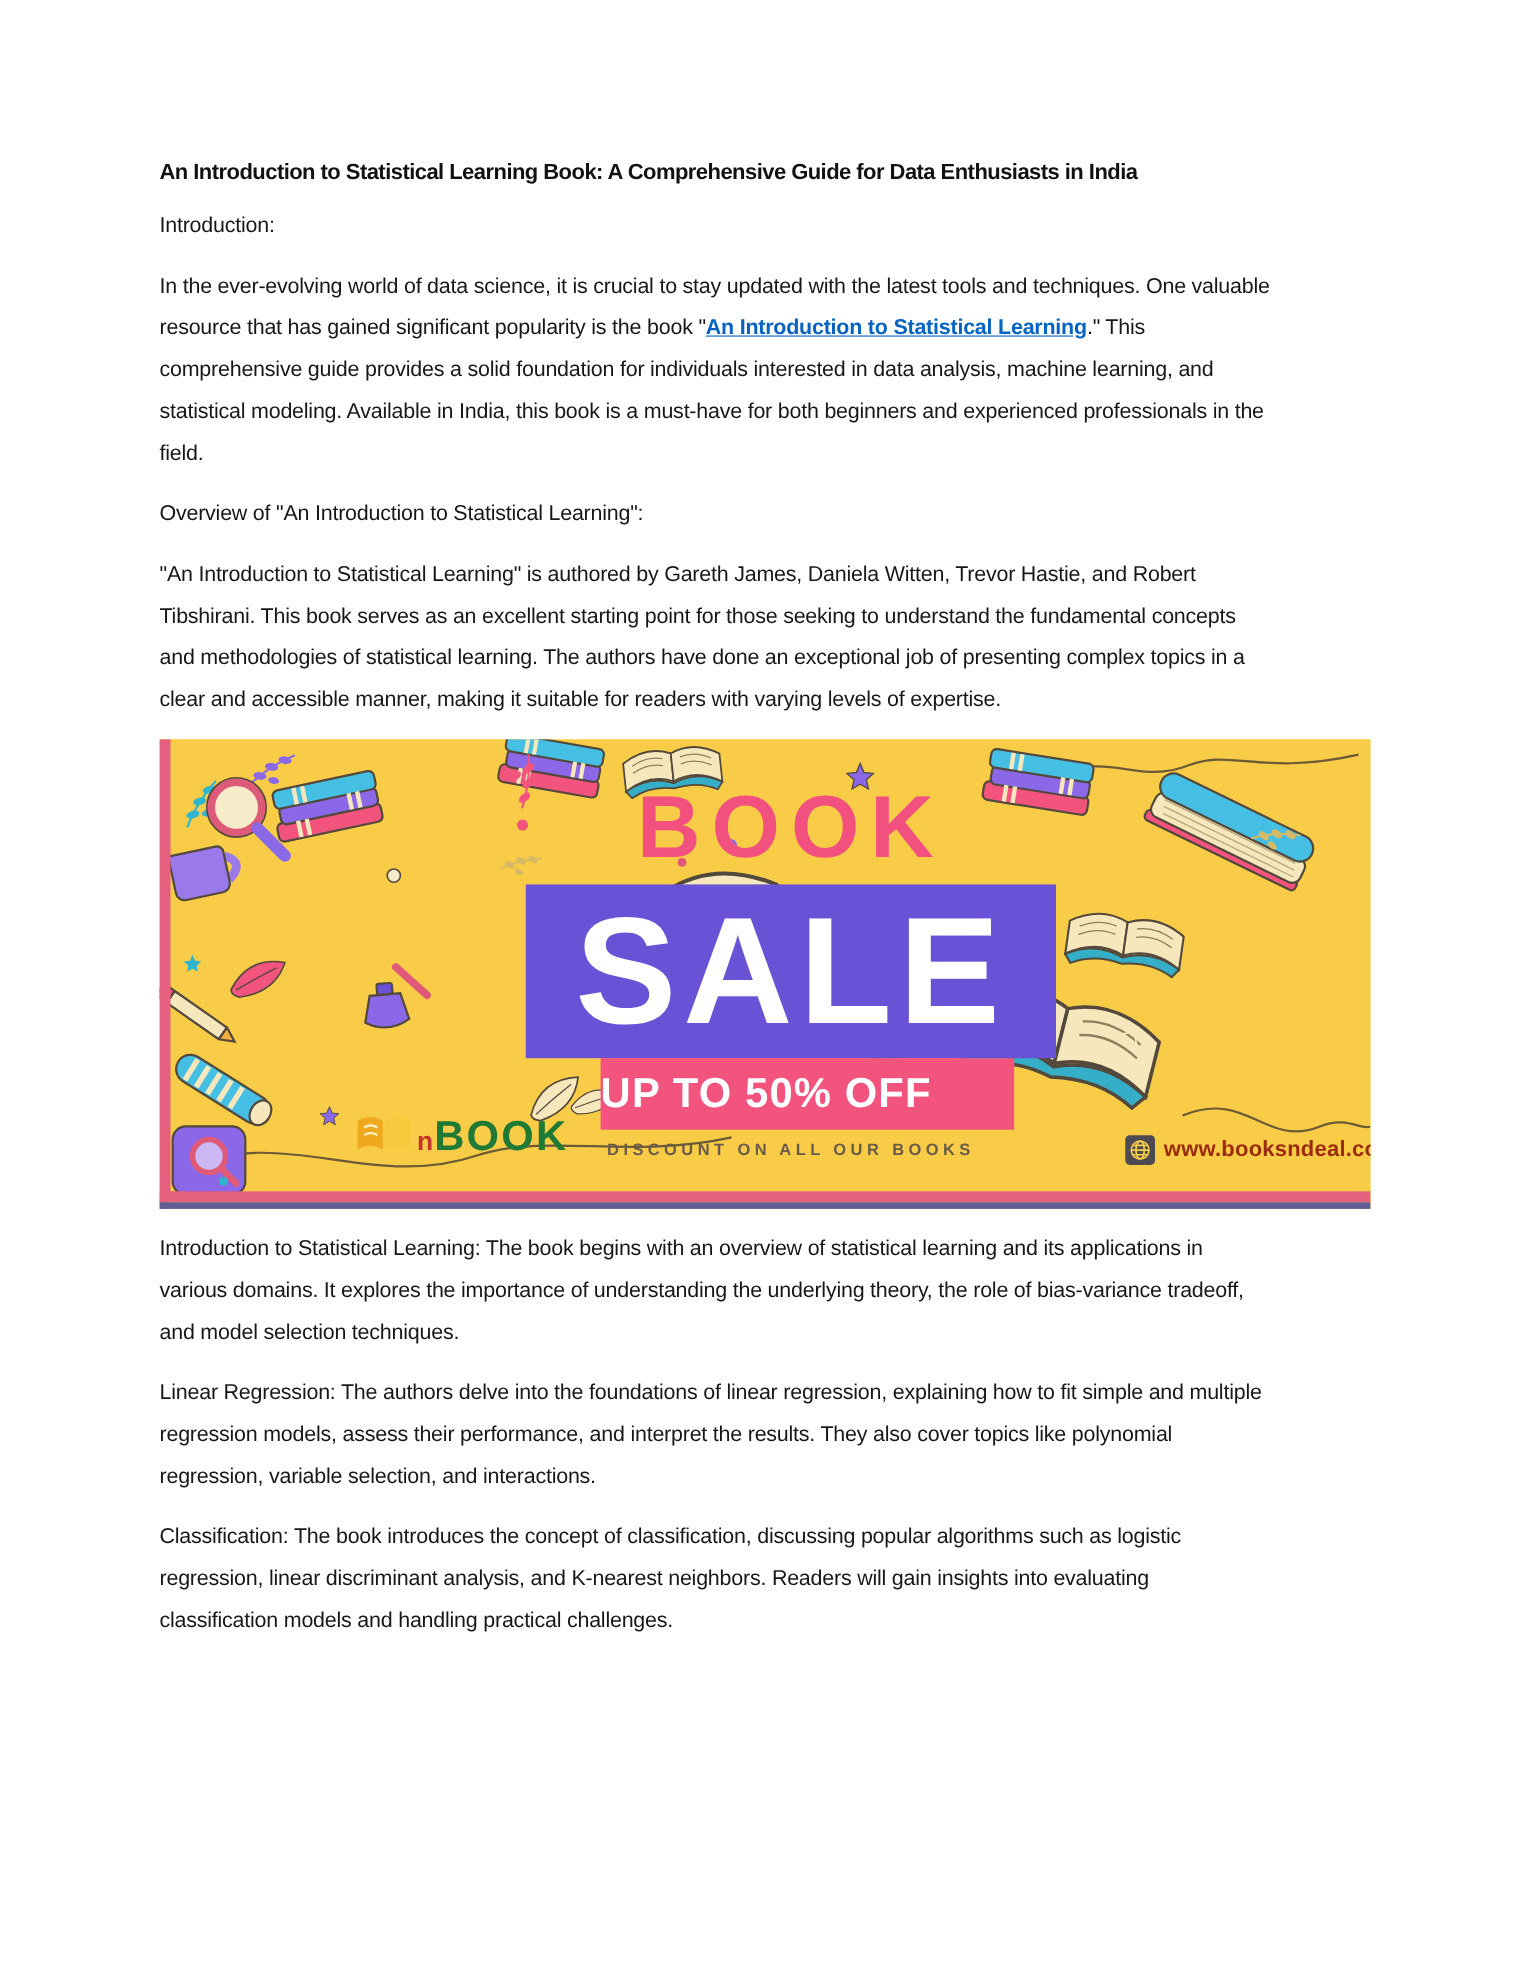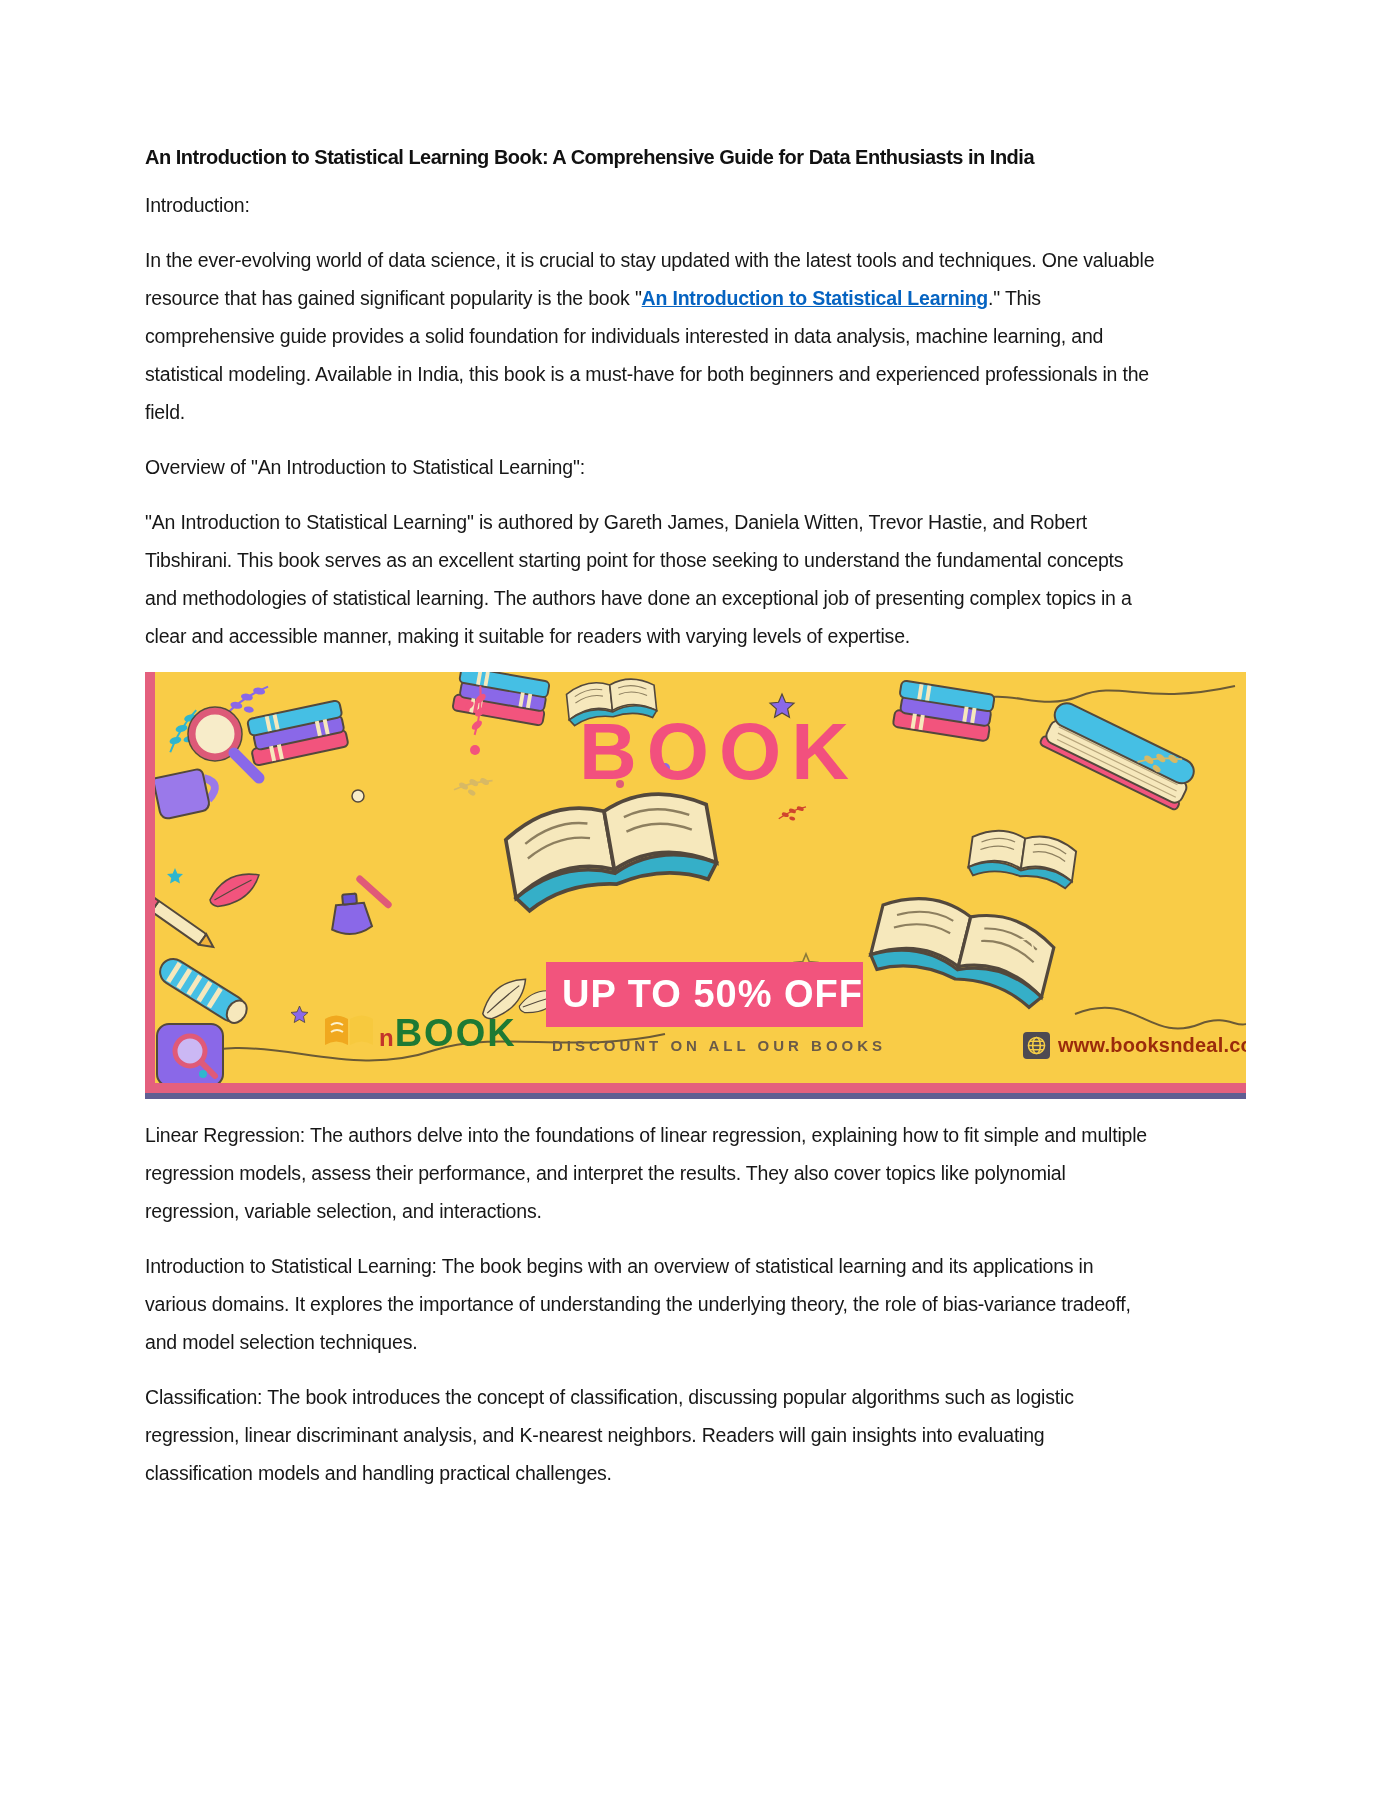--- a/index.html
+++ b/index.html
@@ -36,22 +36,22 @@
     font-size: 80px; font-weight: bold; color: #F2507E; letter-spacing: 10px; line-height: 1;
   }
   .sale-box {
     position: absolute; left: 333px; top: 132px; width: 482px; height: 158px;
     background: #6A52D6; display: flex; align-items: center; justify-content: center;
   }
   .sale-box .sale-text {
     font-size: 138px; font-weight: bold; color: #ffffff; letter-spacing: 6px; line-height: 1;
   }
   .offer-box {
-    position: absolute; left: 401px; top: 290px; width: 317px; height: 65px;
-    background: #F2547D; display: flex; align-items: center; justify-content: flex-end;
+    position: absolute; left: 401px; top: 290px; width: 376px; height: 65px;
+    background: #F2547D; display: flex; align-items: center; justify-content: flex-start;
   }
   .offer-box .offer-text { font-size: 38px; font-weight: bold; color: #fff; letter-spacing: 1px; }
   .tagline {
     position: absolute; left: 333px; top: 365px; width: 482px; text-align: center;
     font-size: 15px; font-weight: bold; color: #6A5A48; letter-spacing: 4px;
   }
   .logo { position: absolute; left: 178px; top: 338px; display: flex; align-items: flex-end; }
   .logo-n { color: #C3342B; font-weight: bold; font-size: 24px; line-height: 1; margin: 0 1px 2px 2px; }
   .logo-deal { color: #1E7A34; font-weight: bold; font-size: 38px; line-height: 1; letter-spacing: 2px; }
   .website { position: absolute; left: 878px; top: 360px; display: flex; align-items: center; gap: 8px; }
@@ -182,20 +182,23 @@
       <use href="#d-star" transform="translate(146,334) scale(0.85)" fill="#8A68E8" stroke="#53483C" stroke-width="1"></use>
       <circle cx="58" cy="402" r="4" fill="#2FB6CE"></circle>
     </svg>
 
     <div class="edge-left"></div>
     <div class="edge-bottom"></div>
     <div class="edge-bottom2"></div>
 
     <div class="book-word">BOOK</div>
 
+    <div class="sale-box">
+      <span class="sale-text">SALE</span>
+    </div>
 
     <div class="offer-box">
       <span class="offer-text">UP TO 50% OFF</span>
     </div>
 
     <div class="tagline">DISCOUNT ON ALL OUR BOOKS</div>
 
     <div class="logo">
       <svg width="54" height="42" viewBox="0 0 54 42">
         <path d="M2 9 Q13 2 25 9 V35 Q13 28 2 35 Z" fill="#F0A81F"></path>
@@ -212,19 +215,19 @@
           <circle cx="10" cy="10" r="8.5" fill="none" stroke="#F7CE46" stroke-width="1.6"></circle>
           <ellipse cx="10" cy="10" rx="4" ry="8.5" fill="none" stroke="#F7CE46" stroke-width="1.6"></ellipse>
           <path d="M1.5 10 H18.5 M3 5.5 H17 M3 14.5 H17" stroke="#F7CE46" stroke-width="1.6"></path>
         </svg>
       </span>
       <span class="url">www.booksndeal.com</span>
     </div>
   </div>
 
 
+  <p class="bodytext">Introduction to Statistical Learning: The book begins with an overview of statistical learning and its applications in various domains. It explores the importance of understanding the underlying theory, the role of bias-variance tradeoff, and model selection techniques.</p>
+
   <p class="bodytext">Linear Regression: The authors delve into the foundations of linear regression, explaining how to fit simple and multiple regression models, assess their performance, and interpret the results. They also cover topics like polynomial regression, variable selection, and interactions.</p>
 
-  <p class="bodytext">Introduction to Statistical Learning: The book begins with an overview of statistical learning and its applications in various domains. It explores the importance of understanding the underlying theory, the role of bias-variance tradeoff, and model selection techniques.</p>
-
   <p class="bodytext">Classification: The book introduces the concept of classification, discussing popular algorithms such as logistic regression, linear discriminant analysis, and K-nearest neighbors. Readers will gain insights into evaluating classification models and handling practical challenges.</p>
 
 </div>
 
 </body></html>

